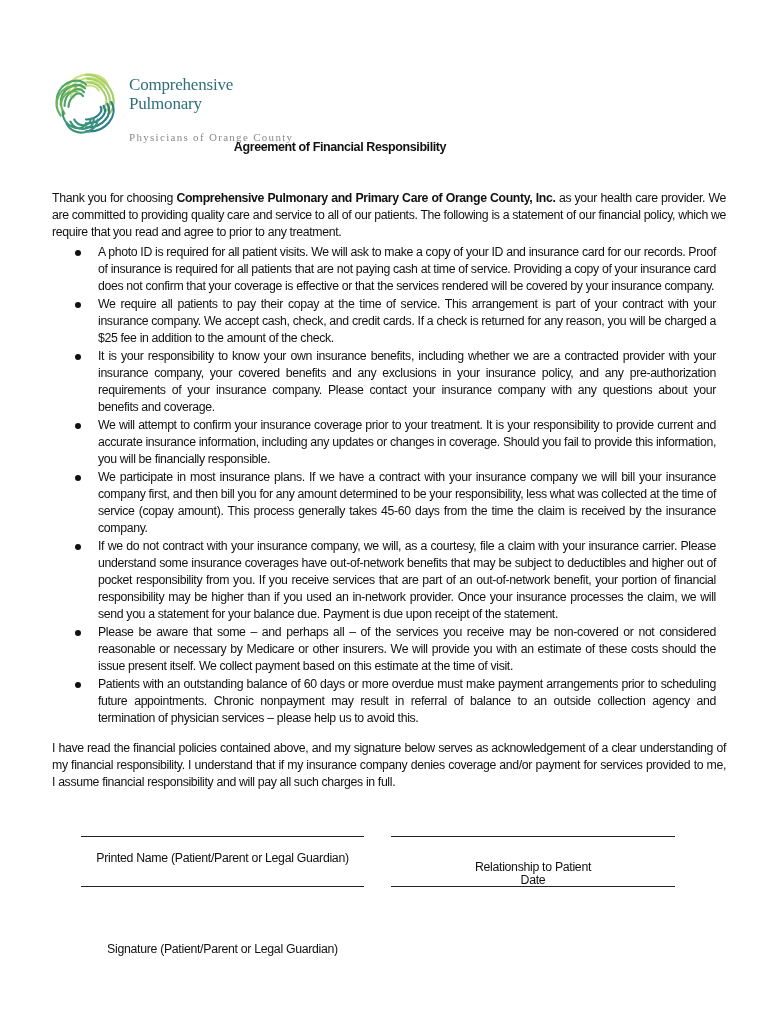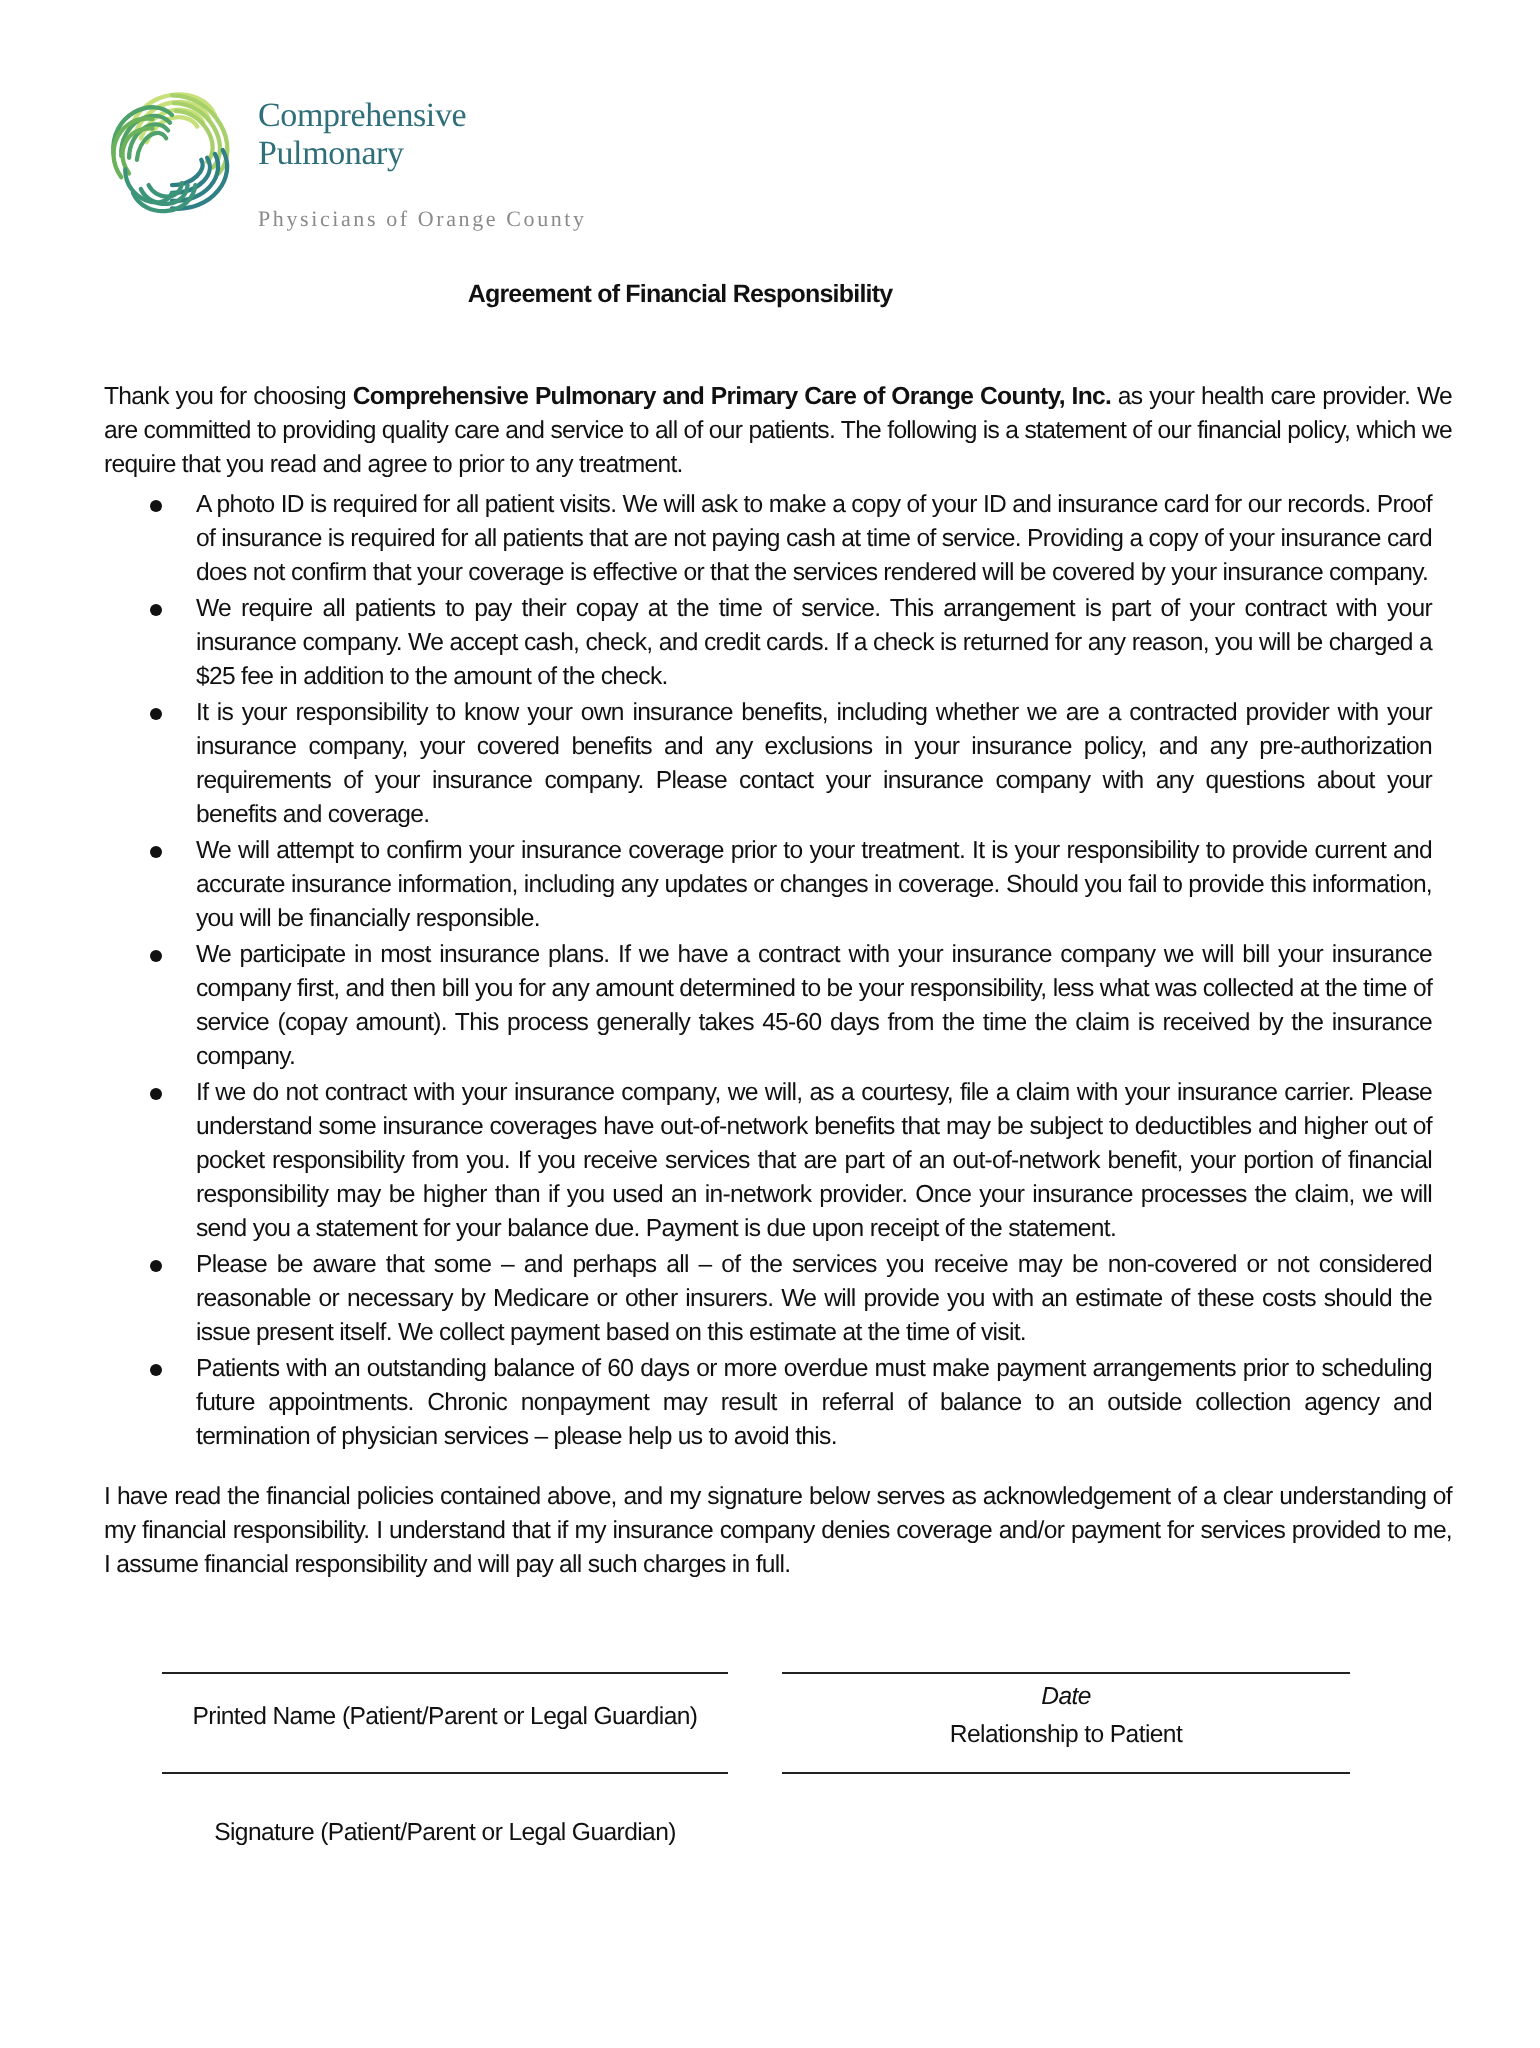--- a/index.html
+++ b/index.html
@@ -1,18 +1,18 @@
 <!DOCTYPE html>
 <html><head>
 <meta charset="utf-8">
 <style>
   html, body { margin: 0; padding: 0; background: #ffffff; }
   body { width: 770px; height: 1024px; position: relative; overflow: hidden;
          font-family: "Liberation Sans Narrow", "Liberation Sans", sans-serif; color: #111; }
-  .logo { position: absolute; left: 47px; top: 36px; width: 260px; height: 80px; }
+  .logo { position: absolute; left: 47px; top: 63px; width: 260px; height: 80px; }
   .logo-mark { position: absolute; left: 0; top: 0; width: 78px; height: 78px; }
   .logo-text { position: absolute; left: 82px; top: 12px; }
   .logo-line1, .logo-line2 { font-family: "Liberation Serif", serif; font-size: 17px; color: #2f6f7a; line-height: 19px; display: block; letter-spacing: -0.2px; }
   .logo-line3 { font-family: Liberation Serif, serif; font-size: 11px; color: #8a8a8a; letter-spacing: 1.3px; display: block; margin-top: 18px; }
 
   .title { position: absolute; left: 0; width: 680px; top: 140px; text-align: center;
            font-weight: bold; font-size: 12.5px; letter-spacing: -0.4px; }
 
   .para { position: absolute; left: 52px; width: 674px; font-size: 12.3px; line-height: 17px;
           text-align: justify; letter-spacing: -0.35px; margin: 0; }
@@ -89,19 +89,19 @@
   <li><span class="dot"></span><span>Please be aware that some – and perhaps all – of the services you receive may be non-covered or not considered reasonable or necessary by Medicare or other insurers. We will provide you with an estimate of these costs should the issue present itself. We collect payment based on this estimate at the time of visit.</span></li>
   <li><span class="dot"></span><span>Patients with an outstanding balance of 60 days or more overdue must make payment arrangements prior to scheduling future appointments. Chronic nonpayment may result in referral of balance to an outside collection agency and termination of physician services – please help us to avoid this.</span></li>
 </ul>
 
 <p class="para ack">I have read the financial policies contained above, and my signature below serves as acknowledgement of a clear understanding of my financial responsibility.  I understand that if my insurance company denies coverage and/or payment for services provided to me, I assume financial responsibility and will pay all such charges in full.</p>
 
 <div class="sigline" style="left:81px; top:836px; width:283px;"></div>
 <div class="siglabel" style="left:81px; top:851px; width:283px;">Printed Name (Patient/Parent or Legal Guardian)</div>
 
 <div class="sigline" style="left:391px; top:836px; width:284px;"></div>
-<div class="siglabel" style="left:391px; top:841px; width:284px;font-style:italic;">Date</div>
+<div class="siglabel" style="left:391px; top:873px; width:284px;">Date</div>
 
 <div class="sigline" style="left:81px; top:886px; width:283px;"></div>
-<div class="siglabel" style="left:81px; top:909px; width:283px;">Signature (Patient/Parent or Legal Guardian)</div>
+<div class="siglabel" style="left:81px; top:942px; width:283px;">Signature (Patient/Parent or Legal Guardian)</div>
 
 <div class="sigline" style="left:391px; top:886px; width:284px;"></div>
 <div class="siglabel" style="left:391px; top:860px; width:284px;">Relationship to Patient</div>
 
 </body></html>

